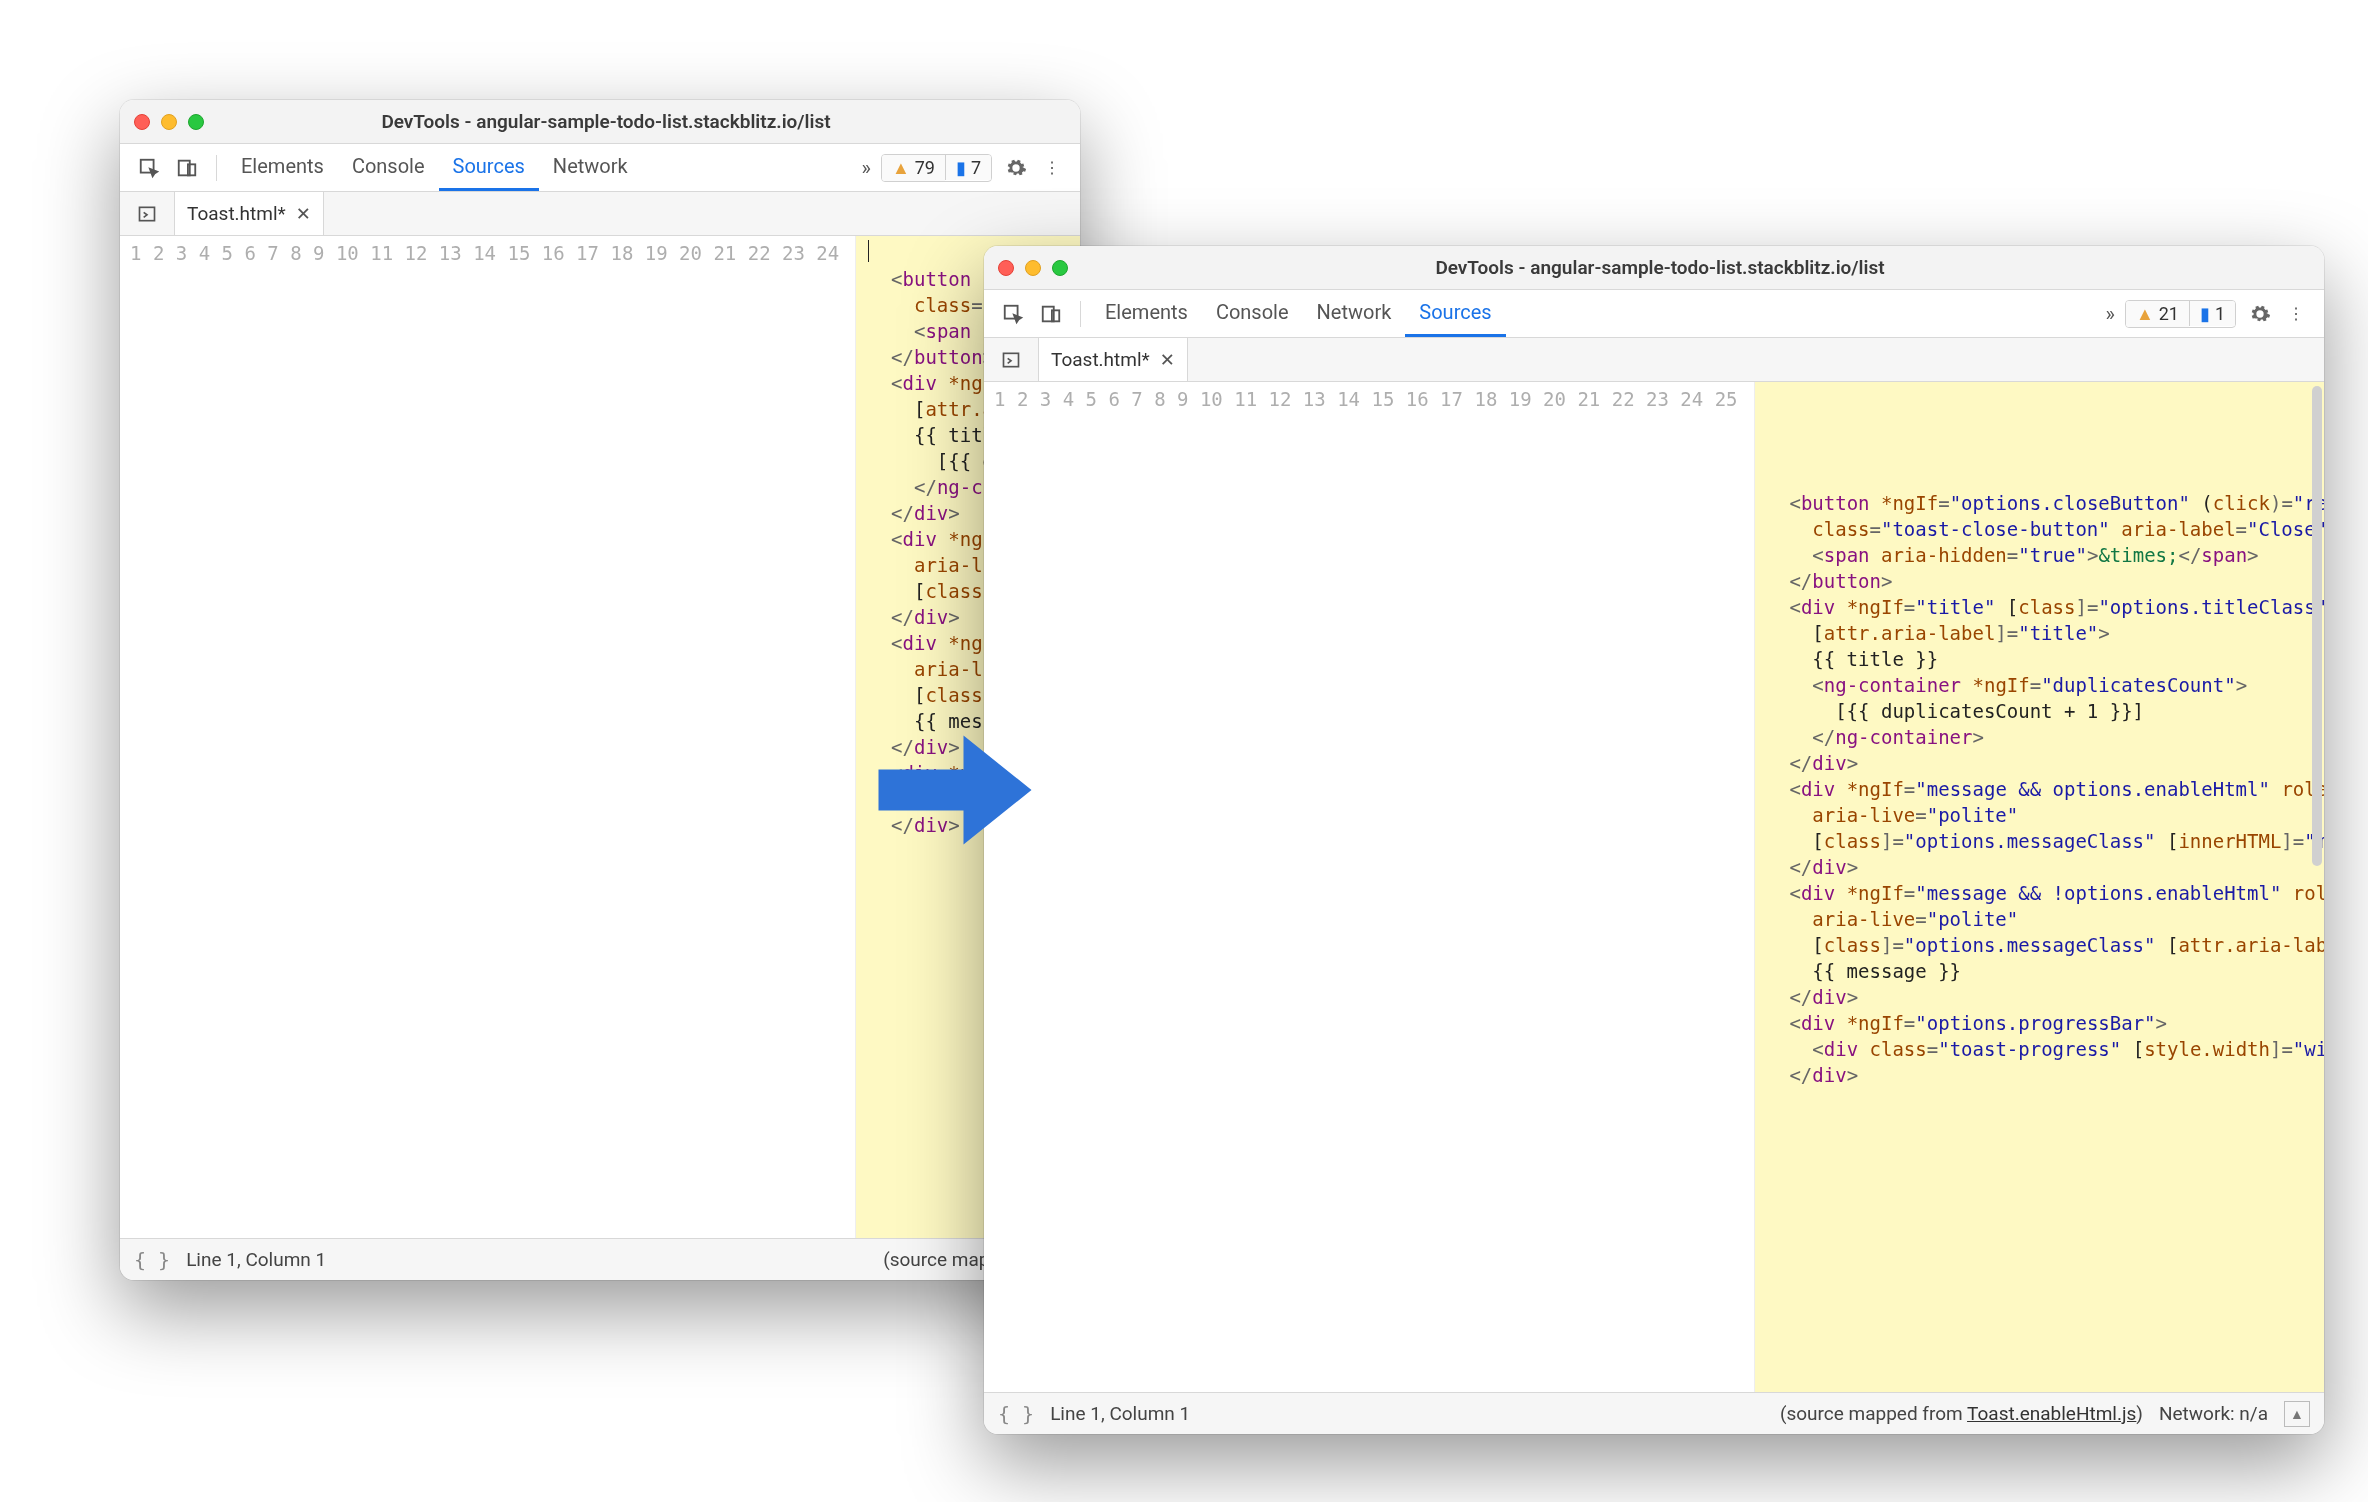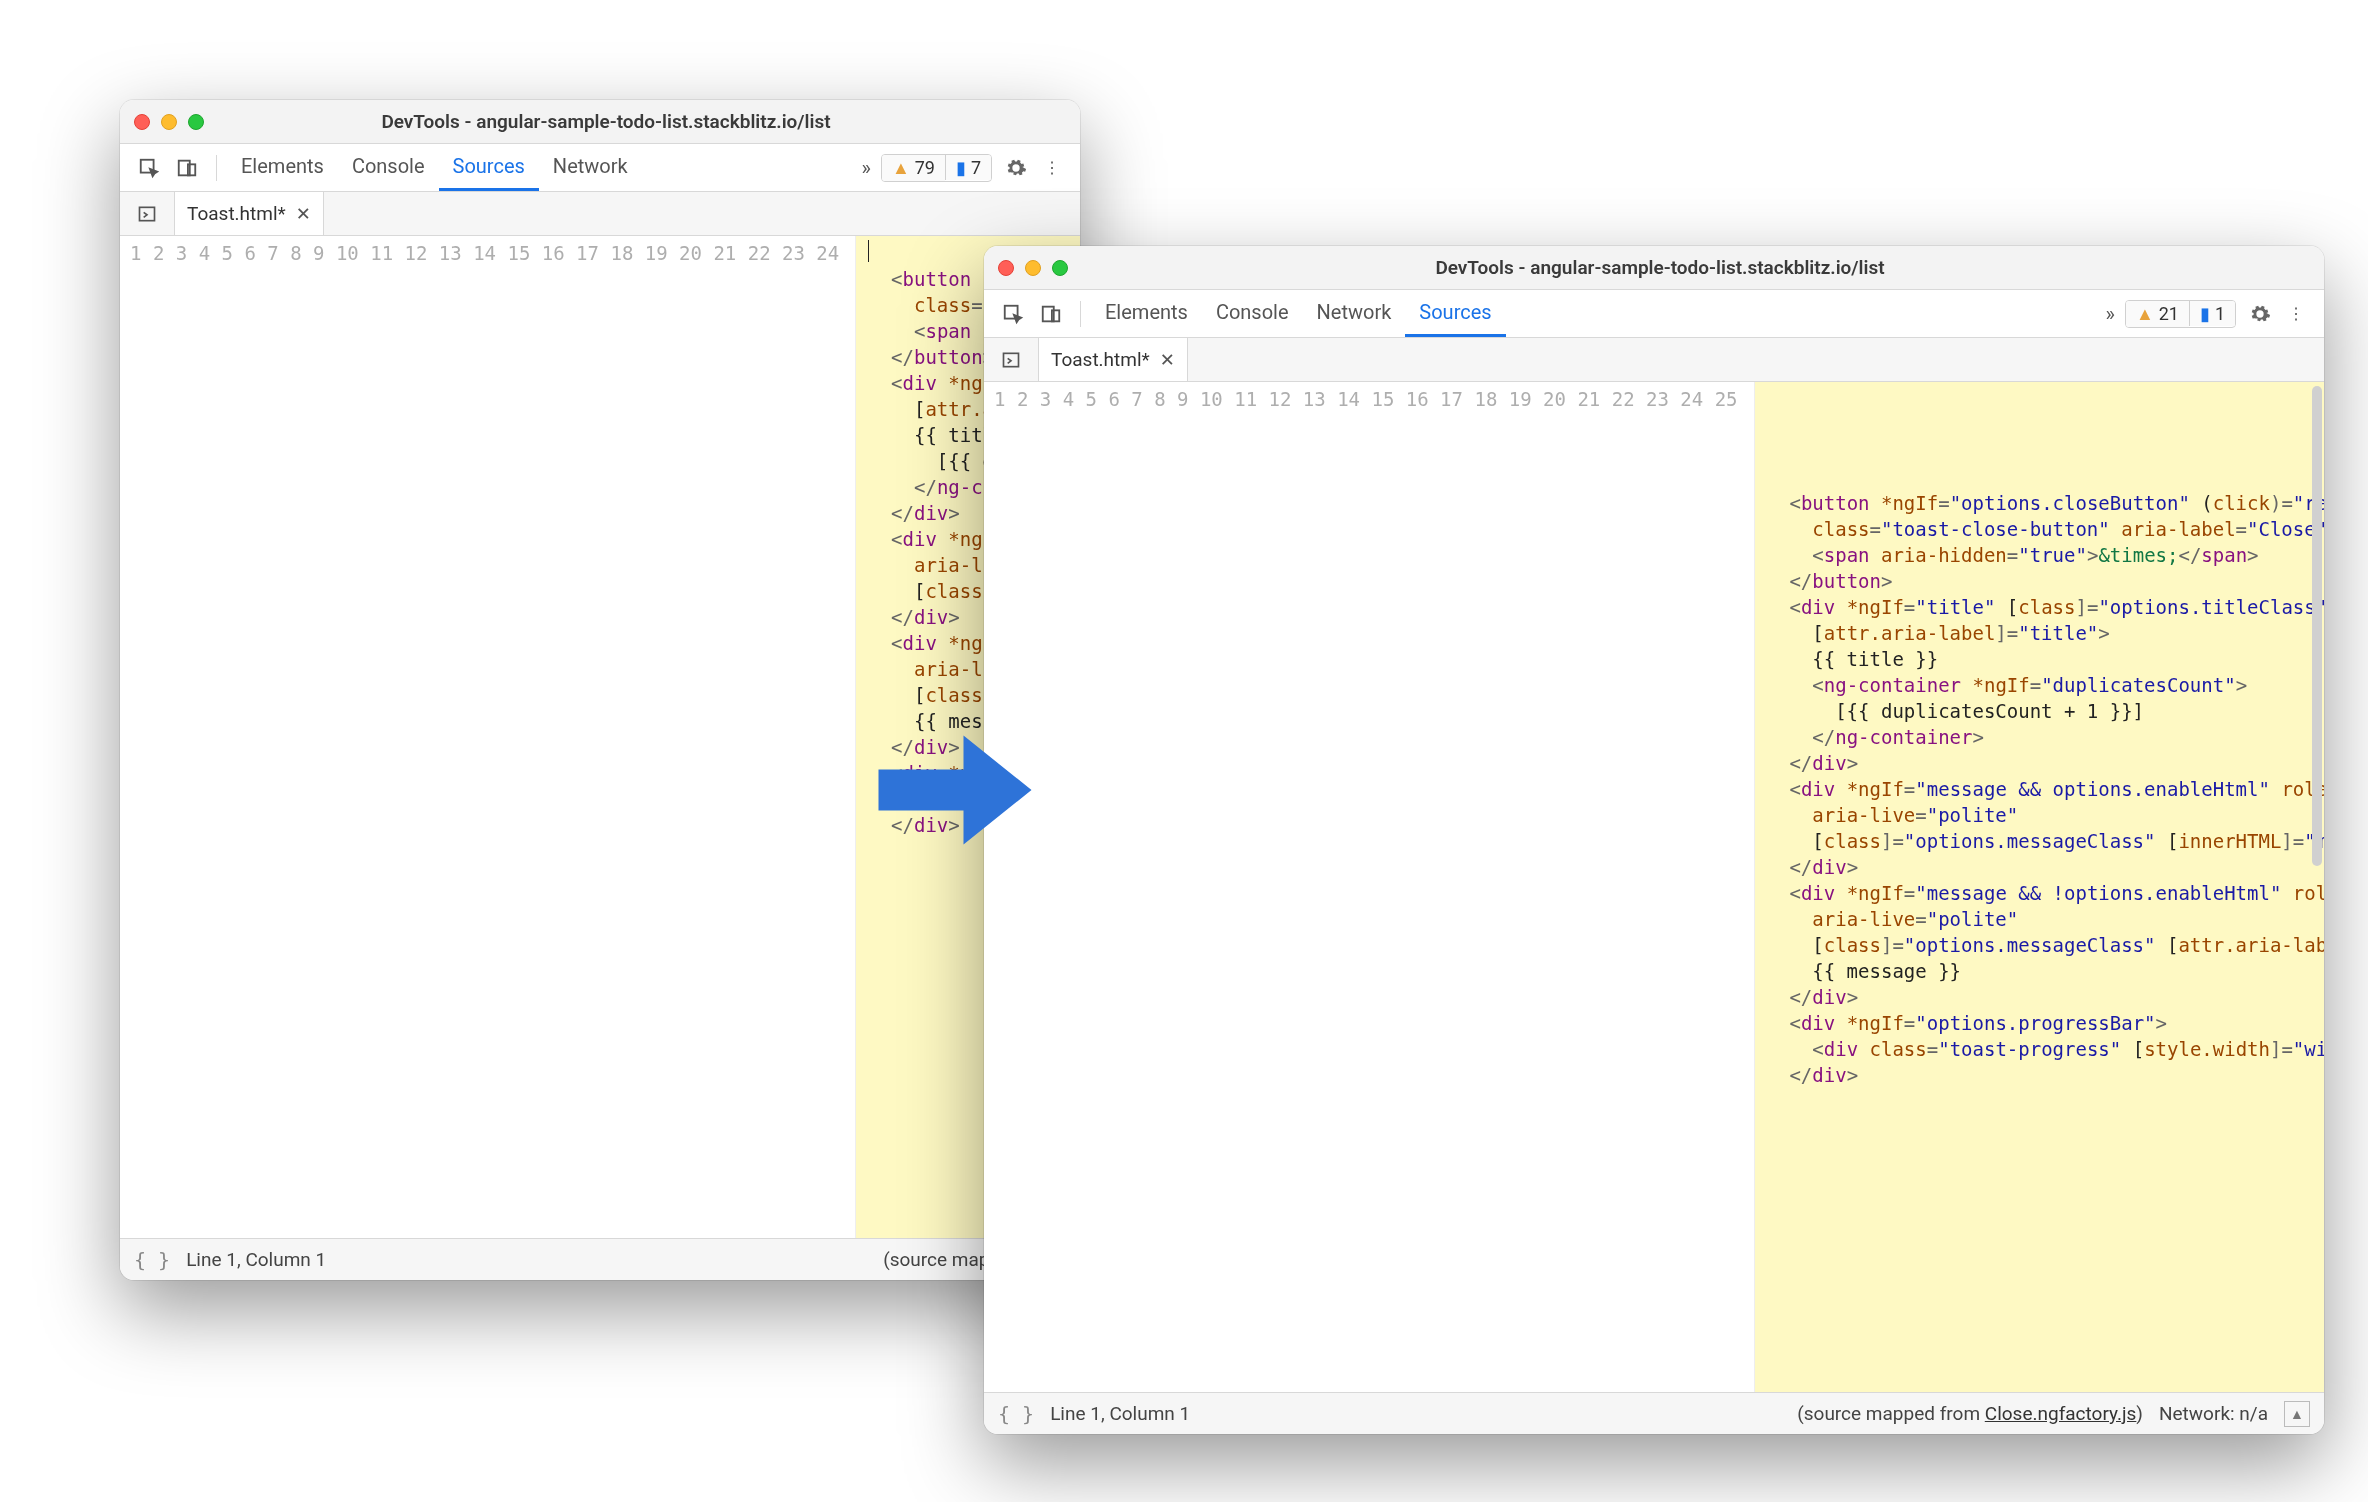--- a/index.html
+++ b/index.html
@@ -285,21 +285,21 @@
 </div>
     <div class="code">
       <div class="scrollbar"></div>
     <div>&nbsp;</div><div><span class="t-punc">  &lt;</span><span class="t-tag">button</span><span class="t-text"> </span><span class="t-attr">*ngIf</span><span class="t-punc">=</span><span class="t-str">"options.closeButton"</span><span class="t-text"> (</span><span class="t-attr">click</span><span class="t-punc">)=</span><span class="t-str">"remove()"</span></div><div><span class="t-text">    </span><span class="t-attr">class</span><span class="t-punc">=</span><span class="t-str">"toast-close-button"</span><span class="t-text"> </span><span class="t-attr">aria-label</span><span class="t-punc">=</span><span class="t-str">"Close"</span></div><div><span class="t-text">    </span><span class="t-punc">&lt;</span><span class="t-tag">span</span><span class="t-text"> </span><span class="t-attr">aria-hidden</span><span class="t-punc">=</span><span class="t-str">"true"</span><span class="t-punc">&gt;</span><span class="t-ent">&amp;times;</span><span class="t-punc">&lt;/</span><span class="t-tag">span</span><span class="t-punc">&gt;</span></div><div><span class="t-punc">  &lt;/</span><span class="t-tag">button</span><span class="t-punc">&gt;</span></div><div><span class="t-punc">  &lt;</span><span class="t-tag">div</span><span class="t-text"> </span><span class="t-attr">*ngIf</span><span class="t-punc">=</span><span class="t-str">"title"</span><span class="t-text"> [</span><span class="t-attr">class</span><span class="t-punc">]=</span><span class="t-str">"options.titleClass"</span></div><div><span class="t-text">    [</span><span class="t-attr">attr.aria-label</span><span class="t-punc">]=</span><span class="t-str">"title"</span><span class="t-punc">&gt;</span></div><div><span class="t-text">    {{ title }}</span></div><div><span class="t-text">    </span><span class="t-punc">&lt;</span><span class="t-tag">ng-container</span><span class="t-text"> </span><span class="t-attr">*ngIf</span><span class="t-punc">=</span><span class="t-str">"duplicatesCount"</span><span class="t-punc">&gt;</span></div><div><span class="t-text">      [{{ duplicatesCount + 1 }}]</span></div><div><span class="t-text">    </span><span class="t-punc">&lt;/</span><span class="t-tag">ng-container</span><span class="t-punc">&gt;</span></div><div><span class="t-punc">  &lt;/</span><span class="t-tag">div</span><span class="t-punc">&gt;</span></div><div><span class="t-punc">  &lt;</span><span class="t-tag">div</span><span class="t-text"> </span><span class="t-attr">*ngIf</span><span class="t-punc">=</span><span class="t-str">"message &amp;&amp; options.enableHtml"</span><span class="t-text"> </span><span class="t-attr">role</span></div><div><span class="t-text">    </span><span class="t-attr">aria-live</span><span class="t-punc">=</span><span class="t-str">"polite"</span></div><div><span class="t-text">    [</span><span class="t-attr">class</span><span class="t-punc">]=</span><span class="t-str">"options.messageClass"</span><span class="t-text"> [</span><span class="t-attr">innerHTML</span><span class="t-punc">]=</span><span class="t-str">"message"</span></div><div><span class="t-punc">  &lt;/</span><span class="t-tag">div</span><span class="t-punc">&gt;</span></div><div><span class="t-punc">  &lt;</span><span class="t-tag">div</span><span class="t-text"> </span><span class="t-attr">*ngIf</span><span class="t-punc">=</span><span class="t-str">"message &amp;&amp; !options.enableHtml"</span><span class="t-text"> </span><span class="t-attr">role</span></div><div><span class="t-text">    </span><span class="t-attr">aria-live</span><span class="t-punc">=</span><span class="t-str">"polite"</span></div><div><span class="t-text">    [</span><span class="t-attr">class</span><span class="t-punc">]=</span><span class="t-str">"options.messageClass"</span><span class="t-text"> [</span><span class="t-attr">attr.aria-label</span></div><div><span class="t-text">    {{ message }}</span></div><div><span class="t-punc">  &lt;/</span><span class="t-tag">div</span><span class="t-punc">&gt;</span></div><div><span class="t-punc">  &lt;</span><span class="t-tag">div</span><span class="t-text"> </span><span class="t-attr">*ngIf</span><span class="t-punc">=</span><span class="t-str">"options.progressBar"</span><span class="t-punc">&gt;</span></div><div><span class="t-text">    </span><span class="t-punc">&lt;</span><span class="t-tag">div</span><span class="t-text"> </span><span class="t-attr">class</span><span class="t-punc">=</span><span class="t-str">"toast-progress"</span><span class="t-text"> [</span><span class="t-attr">style.width</span><span class="t-punc">]=</span><span class="t-str">"width + '%'"</span></div><div><span class="t-punc">  &lt;/</span><span class="t-tag">div</span><span class="t-punc">&gt;</span></div><div>&nbsp;</div></div>
   </div>
   <div class="statusbar">
     <span class="sb-ico">{ }</span>
     <span>Line 1, Column 1</span>
     <span class="spacer"></span>
     <span>
-      <span>(source mapped from </span><span class="sb-link">Close.ngfactory.js</span><span>)</span>
+      <span>(source mapped from </span><span class="sb-link">Toast.enableHtml.js</span><span>)</span>
     </span>
     <span>Network: n/a</span>
     <span class="sb-right-ico">▲</span>
   </div>
 </div>
 
 <div class="arrow">
   <svg viewBox="0 0 100 80">
       <path d="M5 28 H55 V8 L95 40 L55 72 V52 H5 Z" fill="#2e73d8"></path>
     </svg>

